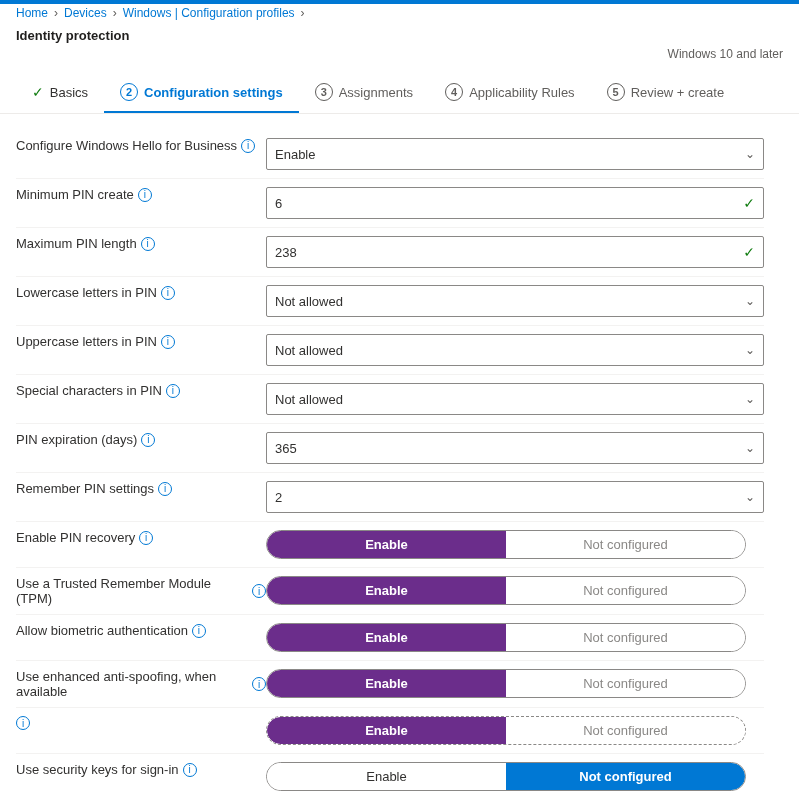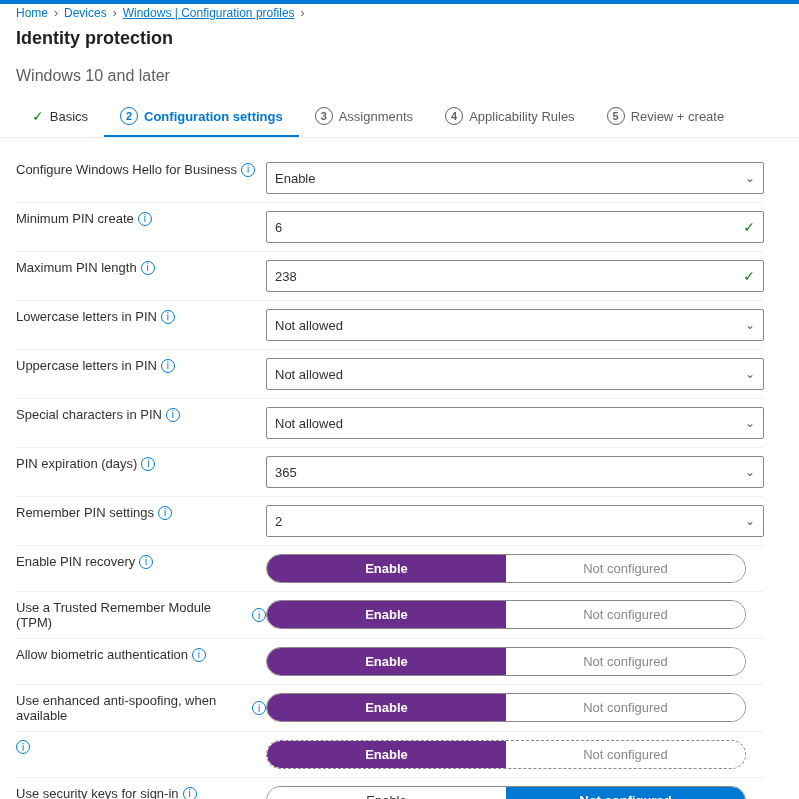--- a/index.html
+++ b/index.html
@@ -6,22 +6,22 @@
     body { font-family: 'Segoe UI', sans-serif; font-size: 13px; background: #fff; color: #323130; }
 
     .top-bar { height: 4px; background: #0078d4; }
 
     .breadcrumb { display: flex; align-items: center; gap: 6px; padding: 2px 16px 4px; font-size: 12px; color: #0078d4; }
     .breadcrumb span { color: #605e5c; }
     .breadcrumb a { color: #0078d4; text-decoration: none; }
     .breadcrumb .sep { color: #605e5c; }
 
     .page-header { padding: 4px 16px 12px; }
-    .page-title { font-size: 18px; font-weight: 600; color: #201f1e; }
-    .page-subtitle { font-size: 16px; color: #605e5c; margin-top: 18px; }
+    .page-title { font-size: 13px; font-weight: 600; color: #201f1e; }
+    .page-subtitle { font-size: 12px; color: #605e5c; margin-top: 4px; text-align: right; }
 
     .tabs { display: flex; align-items: center; border-bottom: 1px solid #edebe9; padding: 0 16px; gap: 0; }
     .tab { display: flex; align-items: center; gap: 6px; padding: 10px 16px; cursor: pointer; font-size: 13px; color: #605e5c; border-bottom: 2px solid transparent; position: relative; }
     .tab.active { color: #0078d4; border-bottom: 2px solid #0078d4; font-weight: 600; }
     .tab.completed { color: #323130; }
     .tab-number { display: inline-flex; align-items: center; justify-content: center; width: 18px; height: 18px; border-radius: 50%; border: 1px solid #605e5c; font-size: 11px; font-weight: 600; }
     .tab.active .tab-number { border-color: #0078d4; color: #0078d4; background: #fff; }
     .tab.completed .check-icon { color: #107c10; font-size: 14px; }
 
     .content { padding: 16px; max-width: 780px; }
@@ -52,21 +52,21 @@
 </head>
 <body>
 
 <div class="top-bar"></div>
 
 <div class="breadcrumb">
   <a href="#">Home</a>
   <span class="sep">›</span>
   <a href="#">Devices</a>
   <span class="sep">›</span>
-  <a href="#" style="text-decoration:underline;">Windows | Configuration profiles</a>
+  <a href="#" style="">Windows | Configuration profiles</a>
   <span class="sep">›</span>
 </div>
 
 <div class="page-header">
   <div class="page-title">Identity protection</div>
   <div class="page-subtitle">Windows 10 and later</div>
 </div>
 
 <div class="tabs">
   <div class="tab completed">

